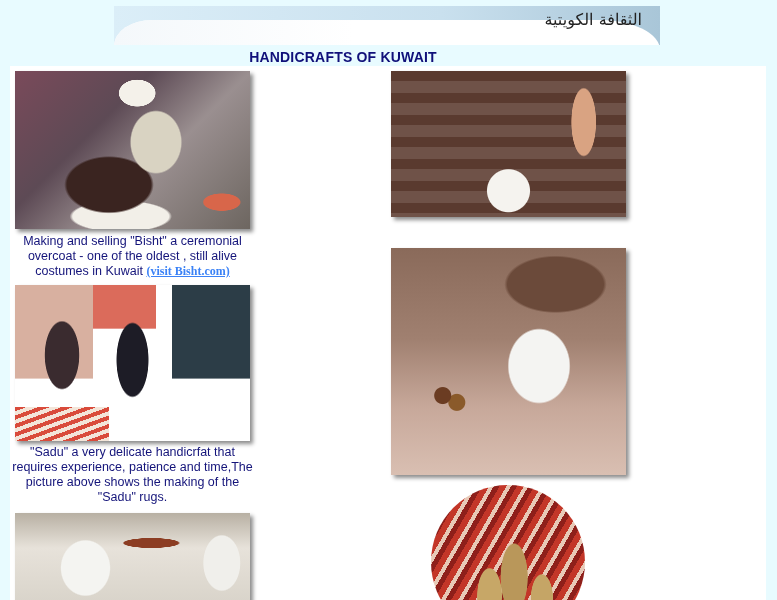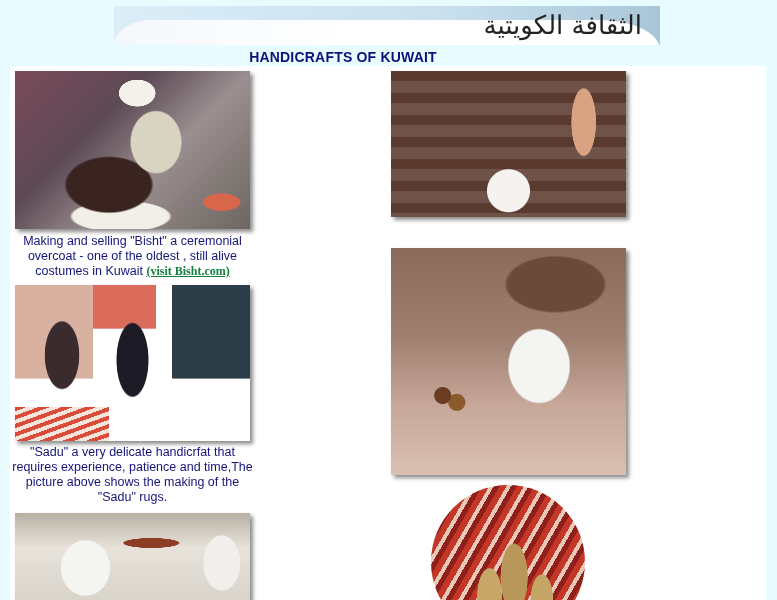--- a/index.html
+++ b/index.html
@@ -20,21 +20,21 @@
     border-top-left-radius:38px 26px;
     border-top-right-radius:60px 30px;
   }
   .banner-curve-fade {
     position:absolute; left:0; top:14px; width:240px; height:40px;
     background:linear-gradient(90deg,#f4f8fb,rgba(255,255,255,0));
     border-top-left-radius:38px 26px;
   }
   .banner-arabic {
     position:absolute; right:18px; top:4px;
-    font-family:"DejaVu Serif", serif; font-size:26px; color:#222;
+    font-family:"DejaVu Serif", serif; font-size:16px; color:#222;
     direction:rtl;
   }
   .page-title {
     position:absolute; left:0; top:49px; width:686px; text-align:center;
     font-weight:bold; font-size:14px; color:#10107a; letter-spacing:0.2px;
   }
   .content {
     position:absolute; left:10px; top:66px; width:756px; height:534px;
     background:#ffffff;
   }
@@ -42,21 +42,21 @@
     position:absolute;
     box-shadow:3px 3px 4px rgba(0,0,0,0.45);
     overflow:hidden;
   }
   .caption {
     position:absolute; text-align:center; color:#14147a;
     font-size:12.5px; line-height:15px;
   }
   .caption a {
     font-family:"Liberation Serif", serif; font-weight:bold; font-size:12px;
-    color:#15803d; text-decoration:underline;
+    color:#3b82f6; text-decoration:underline;
   }
   
   .ph-bisht {
     background:
       radial-gradient(ellipse 30px 22px at 52% 14%, #f4f1ea 60%, transparent 62%),
       radial-gradient(ellipse 45px 55px at 60% 45%, #d9d3c2 55%, transparent 58%),
       radial-gradient(ellipse 70px 45px at 40% 72%, #3a2420 60%, transparent 64%),
       radial-gradient(ellipse 80px 25px at 45% 92%, #f2efe8 60%, transparent 64%),
       radial-gradient(ellipse 30px 14px at 88% 83%, #d8664a 60%, transparent 64%),
       linear-gradient(135deg,#7a4a5a 0%,#5d4a55 35%,#9a8f90 60%,#6d6660 100%);

